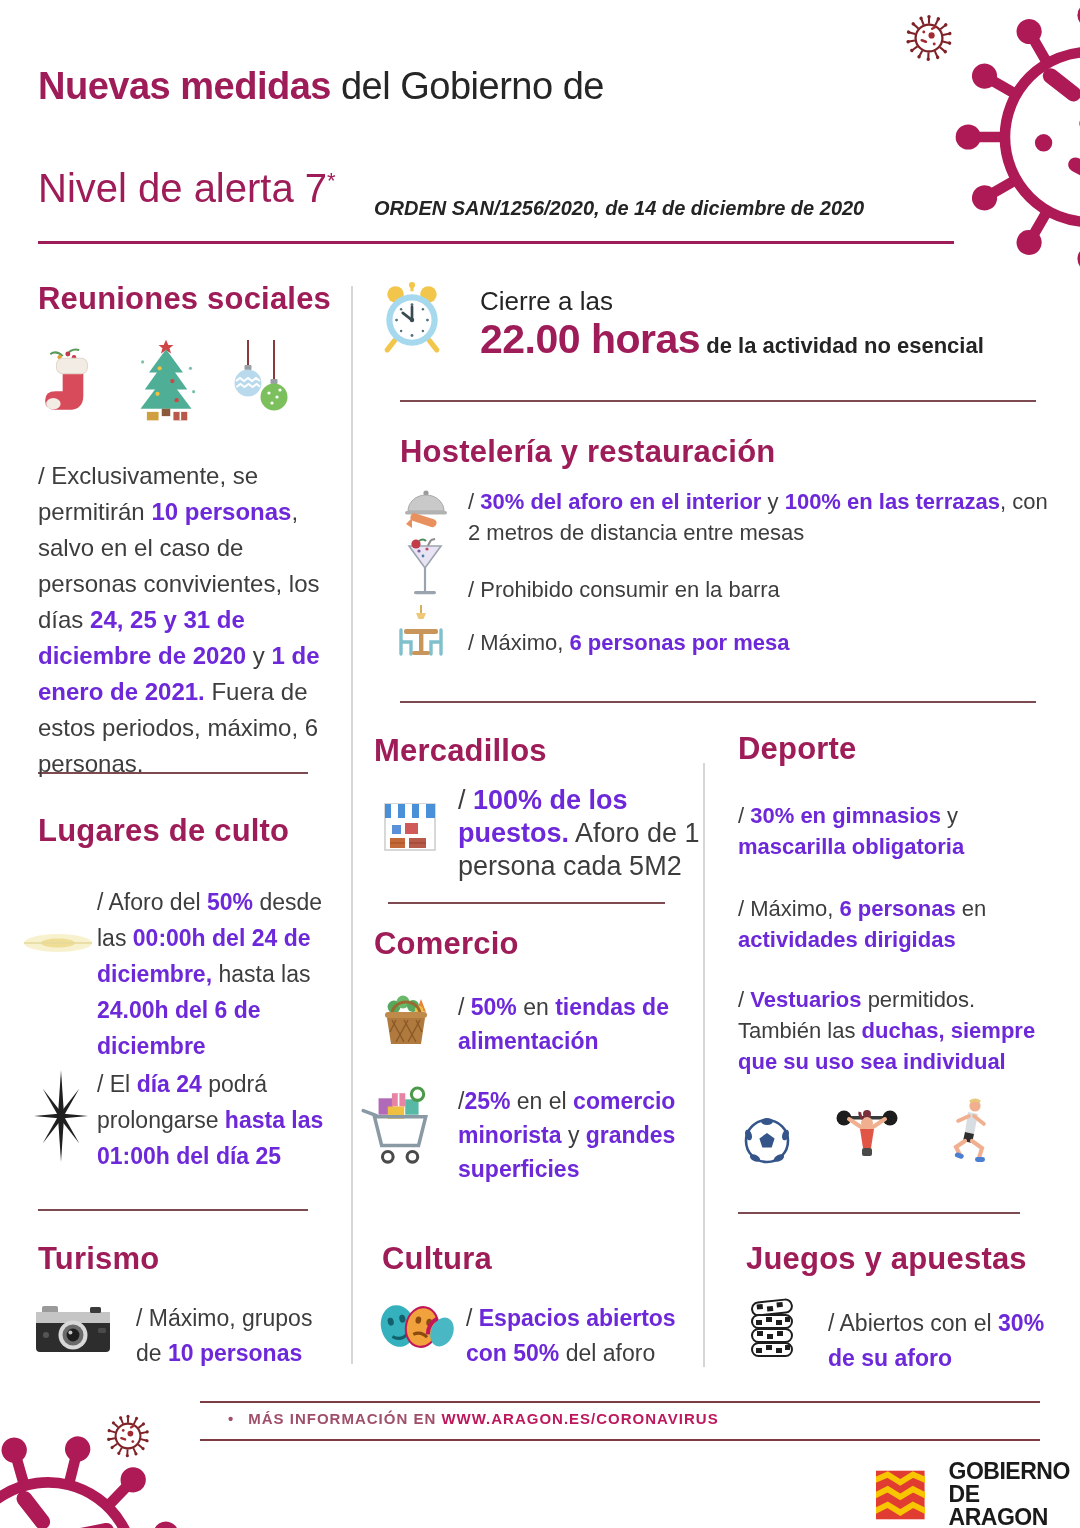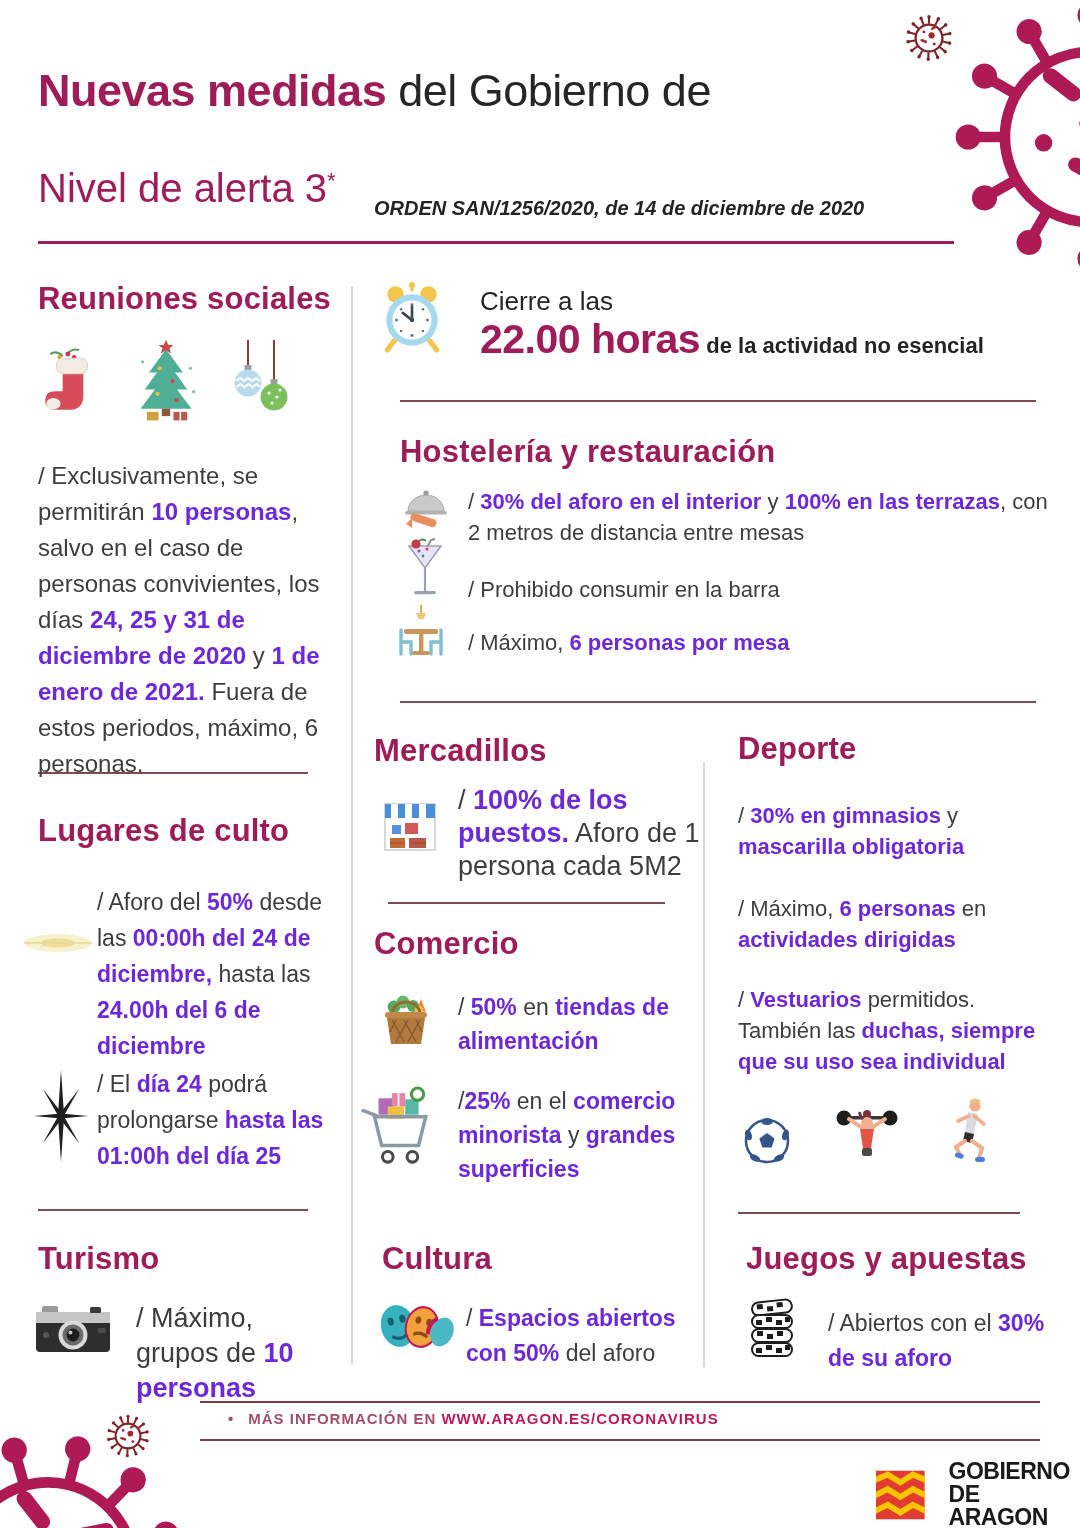--- a/index.html
+++ b/index.html
@@ -4,21 +4,21 @@
 <style>
   html,body{margin:0;padding:0}
   body{
     width:1080px;height:1528px;position:relative;background:#fff;overflow:hidden;
     font-family:"Liberation Sans",sans-serif;color:#3a3a3a;
   }
   .abs{position:absolute}
   .b{font-weight:700;color:#6d28d9}
 
   
-  #title{left:38px;top:34px;font-size:45px;line-height:54px;font-weight:400;color:#262626;letter-spacing:-.5px;width:860px}
+  #title{left:38px;top:34px;font-size:38px;line-height:54px;font-weight:400;color:#262626;letter-spacing:-.5px;width:860px}
   #title .b{color:#9e1c58;font-weight:800}
   #alert-level{left:38px;top:166px;font-size:40px;font-weight:400;color:#9e1c58}
   #alert-level sup{font-size:22px;vertical-align:super}
   #order-ref{left:374px;top:197px;font-size:20px;font-style:italic;font-weight:700;color:#242424}
   #rule-top{left:38px;top:241px;width:916px;height:3px;background:#9e1c58}
 
   
   .vdiv{width:2px;background:#d6d6d6}
   #vdiv1{left:351px;top:286px;height:1078px}
   #vdiv2{left:703px;top:763px;height:604px}
@@ -76,21 +76,21 @@
   
   #culto-title{left:38px;top:813px}
   #glow-icon{left:20px;top:928px}
   #culto-item-0{left:97px;top:884px;width:250px;font-size:23px;line-height:36px}
   #star-icon{left:32px;top:1068px}
   #culto-item-1{left:97px;top:1066px;width:250px;font-size:23px;line-height:36px}
 
   
   #turismo-title{left:38px;top:1241px}
   #camera-icon{left:34px;top:1304px}
-  #turismo-item{left:136px;top:1301px;width:205px;font-size:27px;line-height:35px}
+  #turismo-item{left:136px;top:1301px;width:205px;font-size:23px;line-height:35px}
   #cultura-title{left:382px;top:1241px}
   #masks-icon{left:374px;top:1294px}
   #cultura-item{left:466px;top:1301px;width:248px;font-size:23px;line-height:35px}
   #juegos-title{left:746px;top:1241px}
   #chips-icon{left:748px;top:1298px}
   #juegos-item{left:828px;top:1306px;width:218px;font-size:23px;line-height:35px}
 
   
   #f-line1{left:200px;top:1401px;width:840px;height:2px;background:#7d3b42}
   #f-line2{left:200px;top:1439px;width:840px;height:2px;background:#7d3b42}
@@ -203,21 +203,21 @@
 <svg class="abs deco" style="left:-98px;top:1422px" width="292" height="292">
     <use href="#bigvirus" transform="rotate(14 146 146)"></use>
   </svg>
 <svg class="abs deco" style="left:104px;top:1412px" width="48" height="48">
     <use href="#smallvirus"></use>
   </svg>
 
 <h1 class="abs" id="title">
   <div><span class="b">Nuevas medidas</span><span> del Gobierno de</span></div>
 </h1>
-<div class="abs" id="alert-level"><span>Nivel de alerta 3</span><sup>*</sup></div>
+<div class="abs" id="alert-level"><span>Nivel de alerta 7</span><sup>*</sup></div>
 <div class="abs" id="order-ref">ORDEN SAN/1256/2020, de 14 de diciembre de 2020</div>
 <div class="abs" id="rule-top"></div>
 
 <div class="abs vdiv" id="vdiv1"></div>
 <div class="abs vdiv" id="vdiv2"></div>
 <div class="abs hdiv" id="hd-cierre"></div>
 <div class="abs hdiv" id="hd-hosteleria"></div>
 <div class="abs hdiv" id="hd-reuniones"></div>
 <div class="abs hdiv" id="hd-mercadillos"></div>
 <div class="abs hdiv" id="hd-culto"></div>

